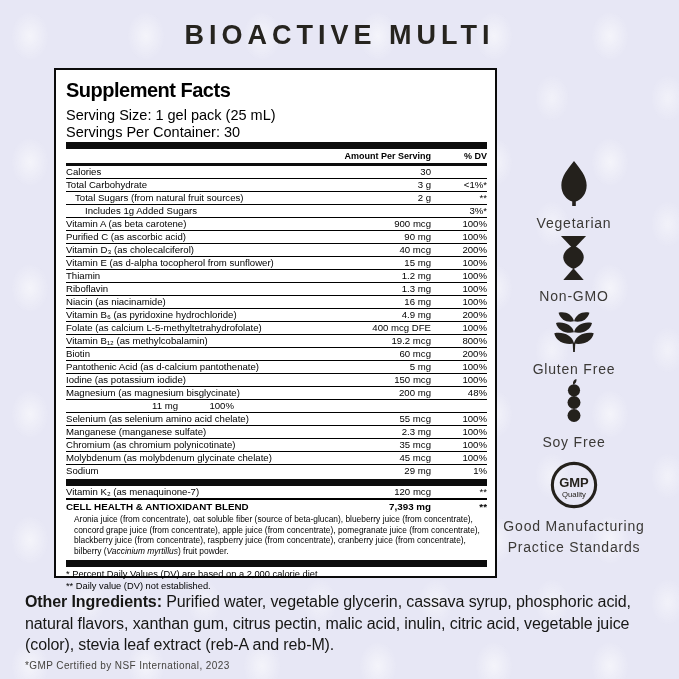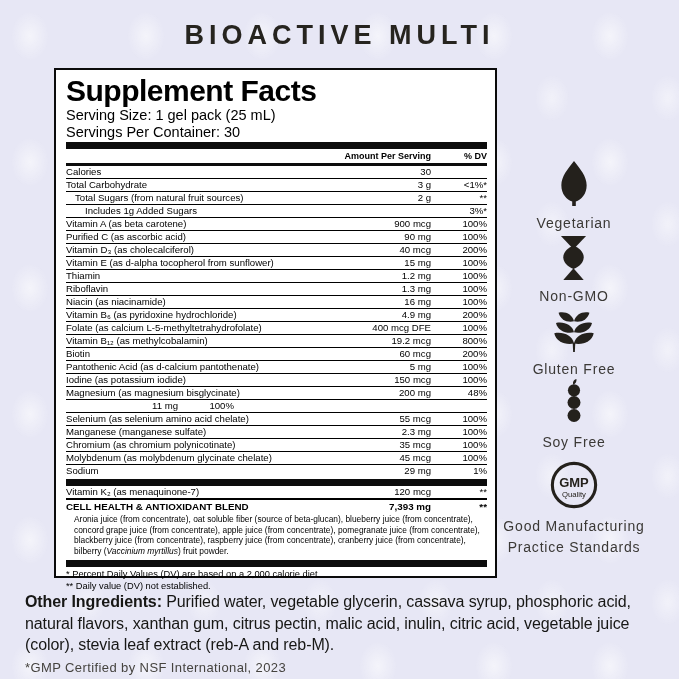--- a/index.html
+++ b/index.html
@@ -14,21 +14,21 @@
   }
   .page-title{
     position:absolute;top:20px;left:0;right:0;text-align:center;
     font-size:27px;font-weight:700;letter-spacing:5px;color:#26241f;
   }
   .panel{
     position:absolute;left:54px;top:68px;width:443px;height:510px;
     box-sizing:border-box;background:#ffffff;border:2px solid #0b0b0b;
     padding:4px 8px 4px 10px;color:#000;
   }
-  .sf-heading{font-size:30px;font-weight:700;line-height:33px;letter-spacing:-.5px;}
+  .sf-heading{font-size:20px;font-weight:700;line-height:33px;letter-spacing:-.5px;}
   .sf-serving{font-size:14.5px;line-height:16.5px;}
   .bar{height:7px;background:#0c0c0c;margin-top:2px;}
   .bar.thin{height:3px;margin-top:0;}
   .sf-colhead{display:flex;font-size:9px;font-weight:700;line-height:14px;}
   .sf-row{display:flex;border-top:1px solid #000;font-size:9.6px;line-height:12px;}
   [data-rows="main"] .sf-row:first-child{border-top:none;}
   [data-rows="k2"] .sf-row{border-top:none;}
   .rn{flex:1;min-width:0;white-space:nowrap;}
   .ra{width:112px;text-align:right;white-space:nowrap;}
   .rd{width:56px;text-align:right;white-space:nowrap;}
@@ -37,21 +37,21 @@
   .blend-head{border-top:2px solid #000;font-weight:700;font-size:9.8px;line-height:13px;}
   .blend-desc{font-size:8.4px;line-height:10.6px;padding:1px 2px 2px 8px;}
   .footnotes{font-size:9.3px;line-height:11.5px;padding-top:2px;}
   .badges{position:absolute;left:497px;top:161px;width:154px;display:flex;flex-direction:column;align-items:center;justify-content:center;}
   .badge{height:73px;display:flex;flex-direction:column;justify-content:flex-end;align-items:center;}
   .badge-icon{margin-bottom:6px;line-height:0;}
   .badge-label{font-size:14px;letter-spacing:.8px;color:#3b3936;text-align:center;line-height:21px;}
   .badge-gmp{height:auto;padding-top:7px;}
   .other{position:absolute;left:25px;top:591px;width:636px;font-size:16px;line-height:21.5px;color:#171715;letter-spacing:-.1px;}
   .other b{font-weight:700;}
-  .gmp-note{position:absolute;left:25px;top:660px;font-size:13px;letter-spacing:.4px;color:#45433f;}
+  .gmp-note{position:absolute;left:25px;top:660px;font-size:10px;letter-spacing:.4px;color:#45433f;}
 </style>
 </head>
 <body>
 
 <div class="page-title">BIOACTIVE MULTI</div>
 
 <div class="panel">
   <div class="sf-heading">Supplement Facts</div>
   <div class="sf-serving">Serving Size: 1 gel pack (25 mL)</div>
   <div class="sf-serving">Servings Per Container: 30</div>

